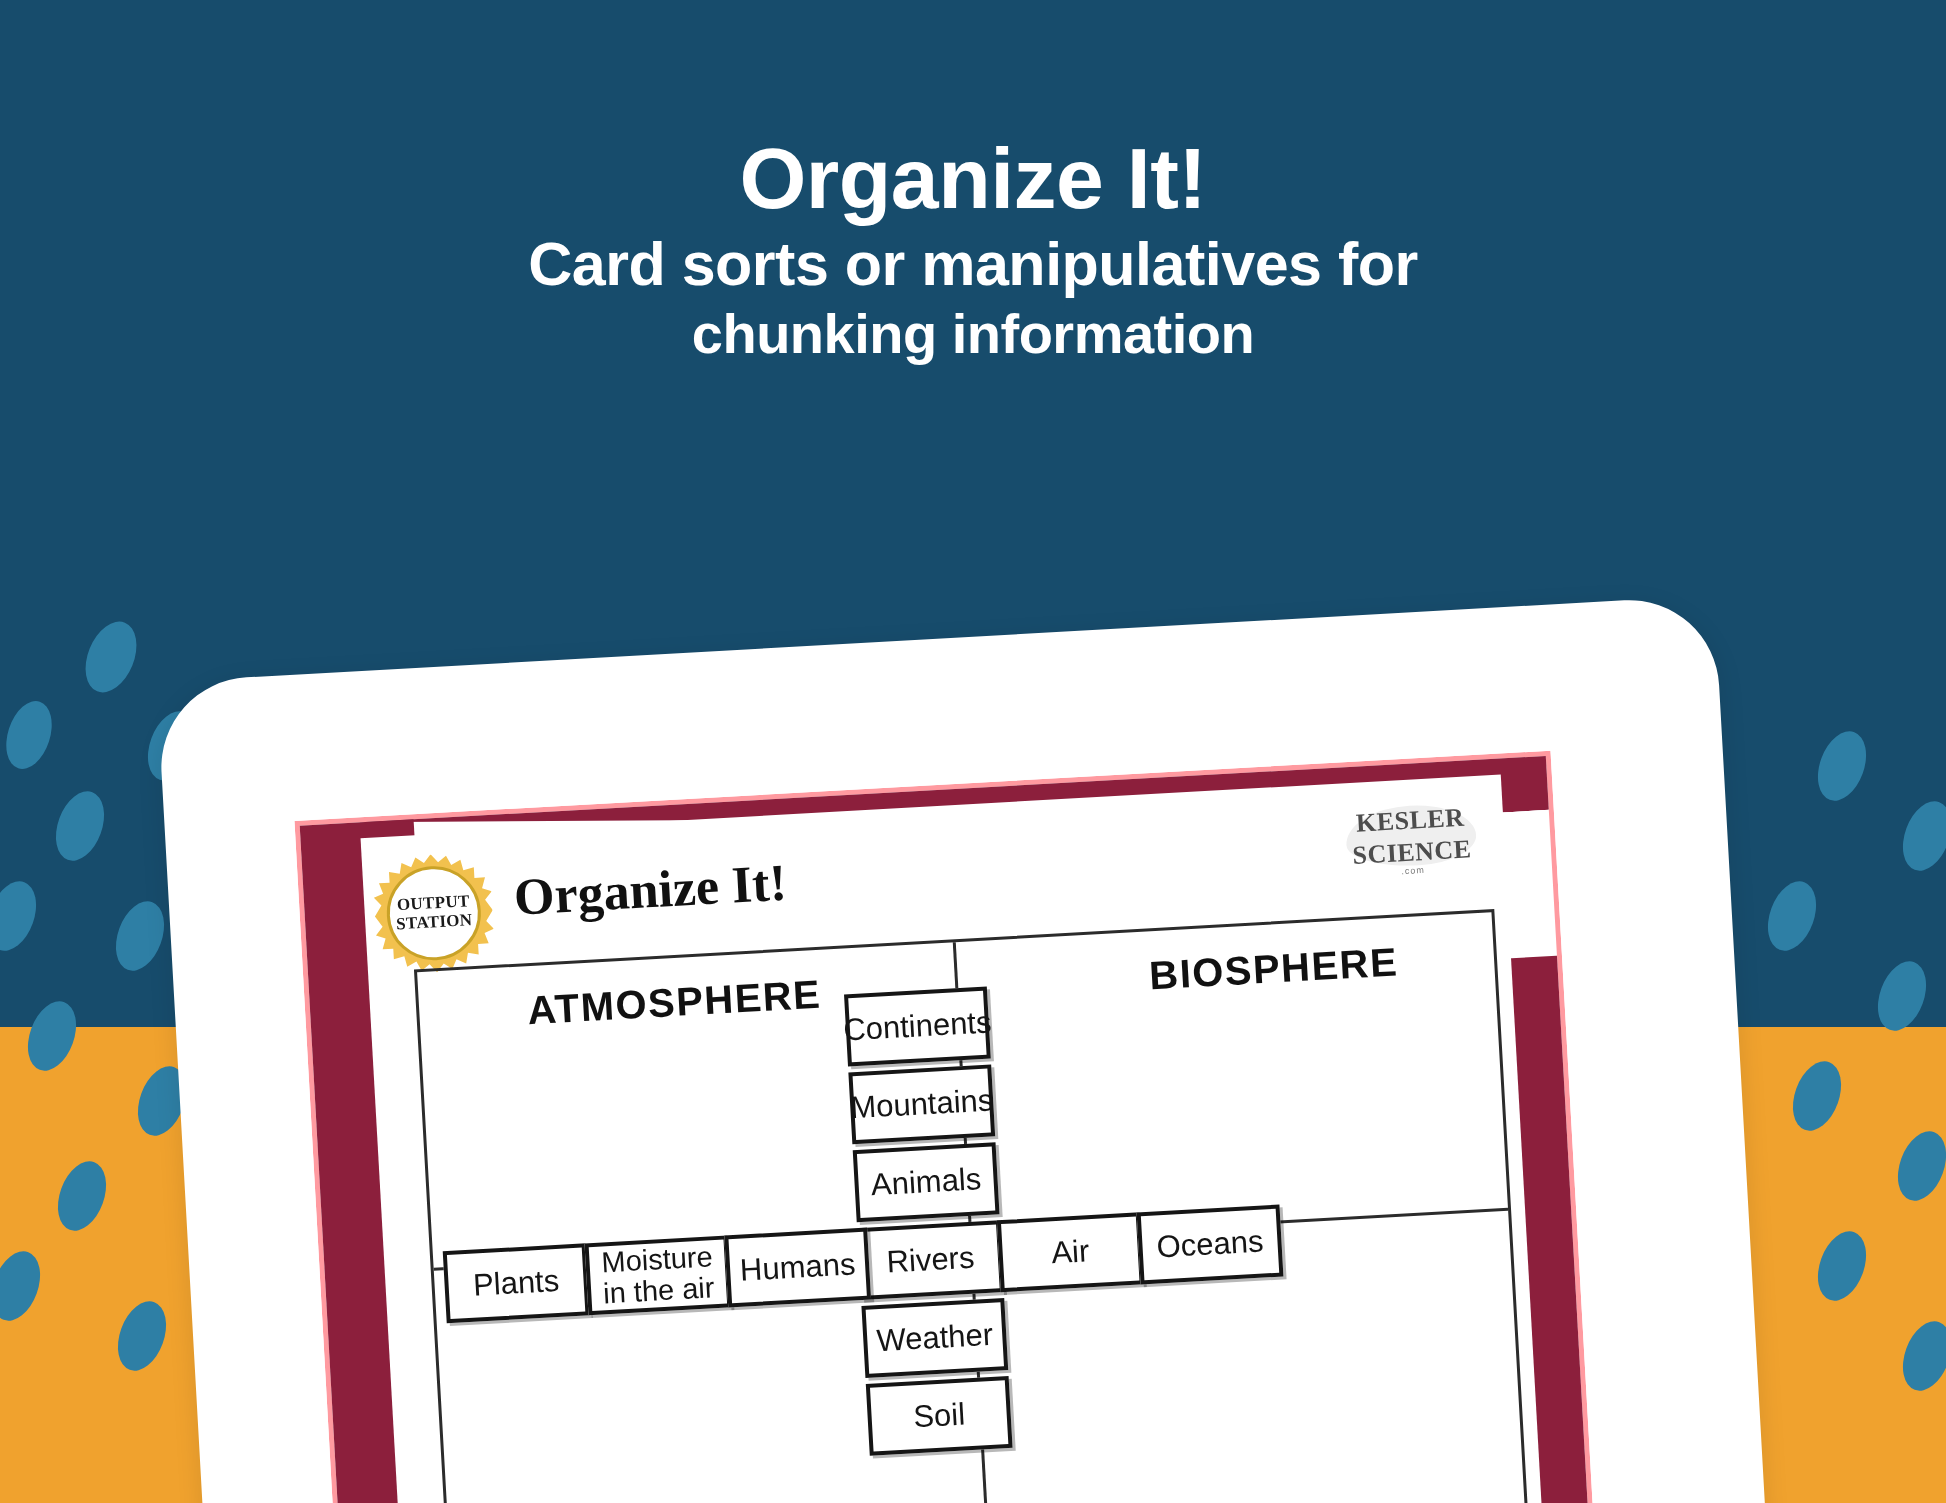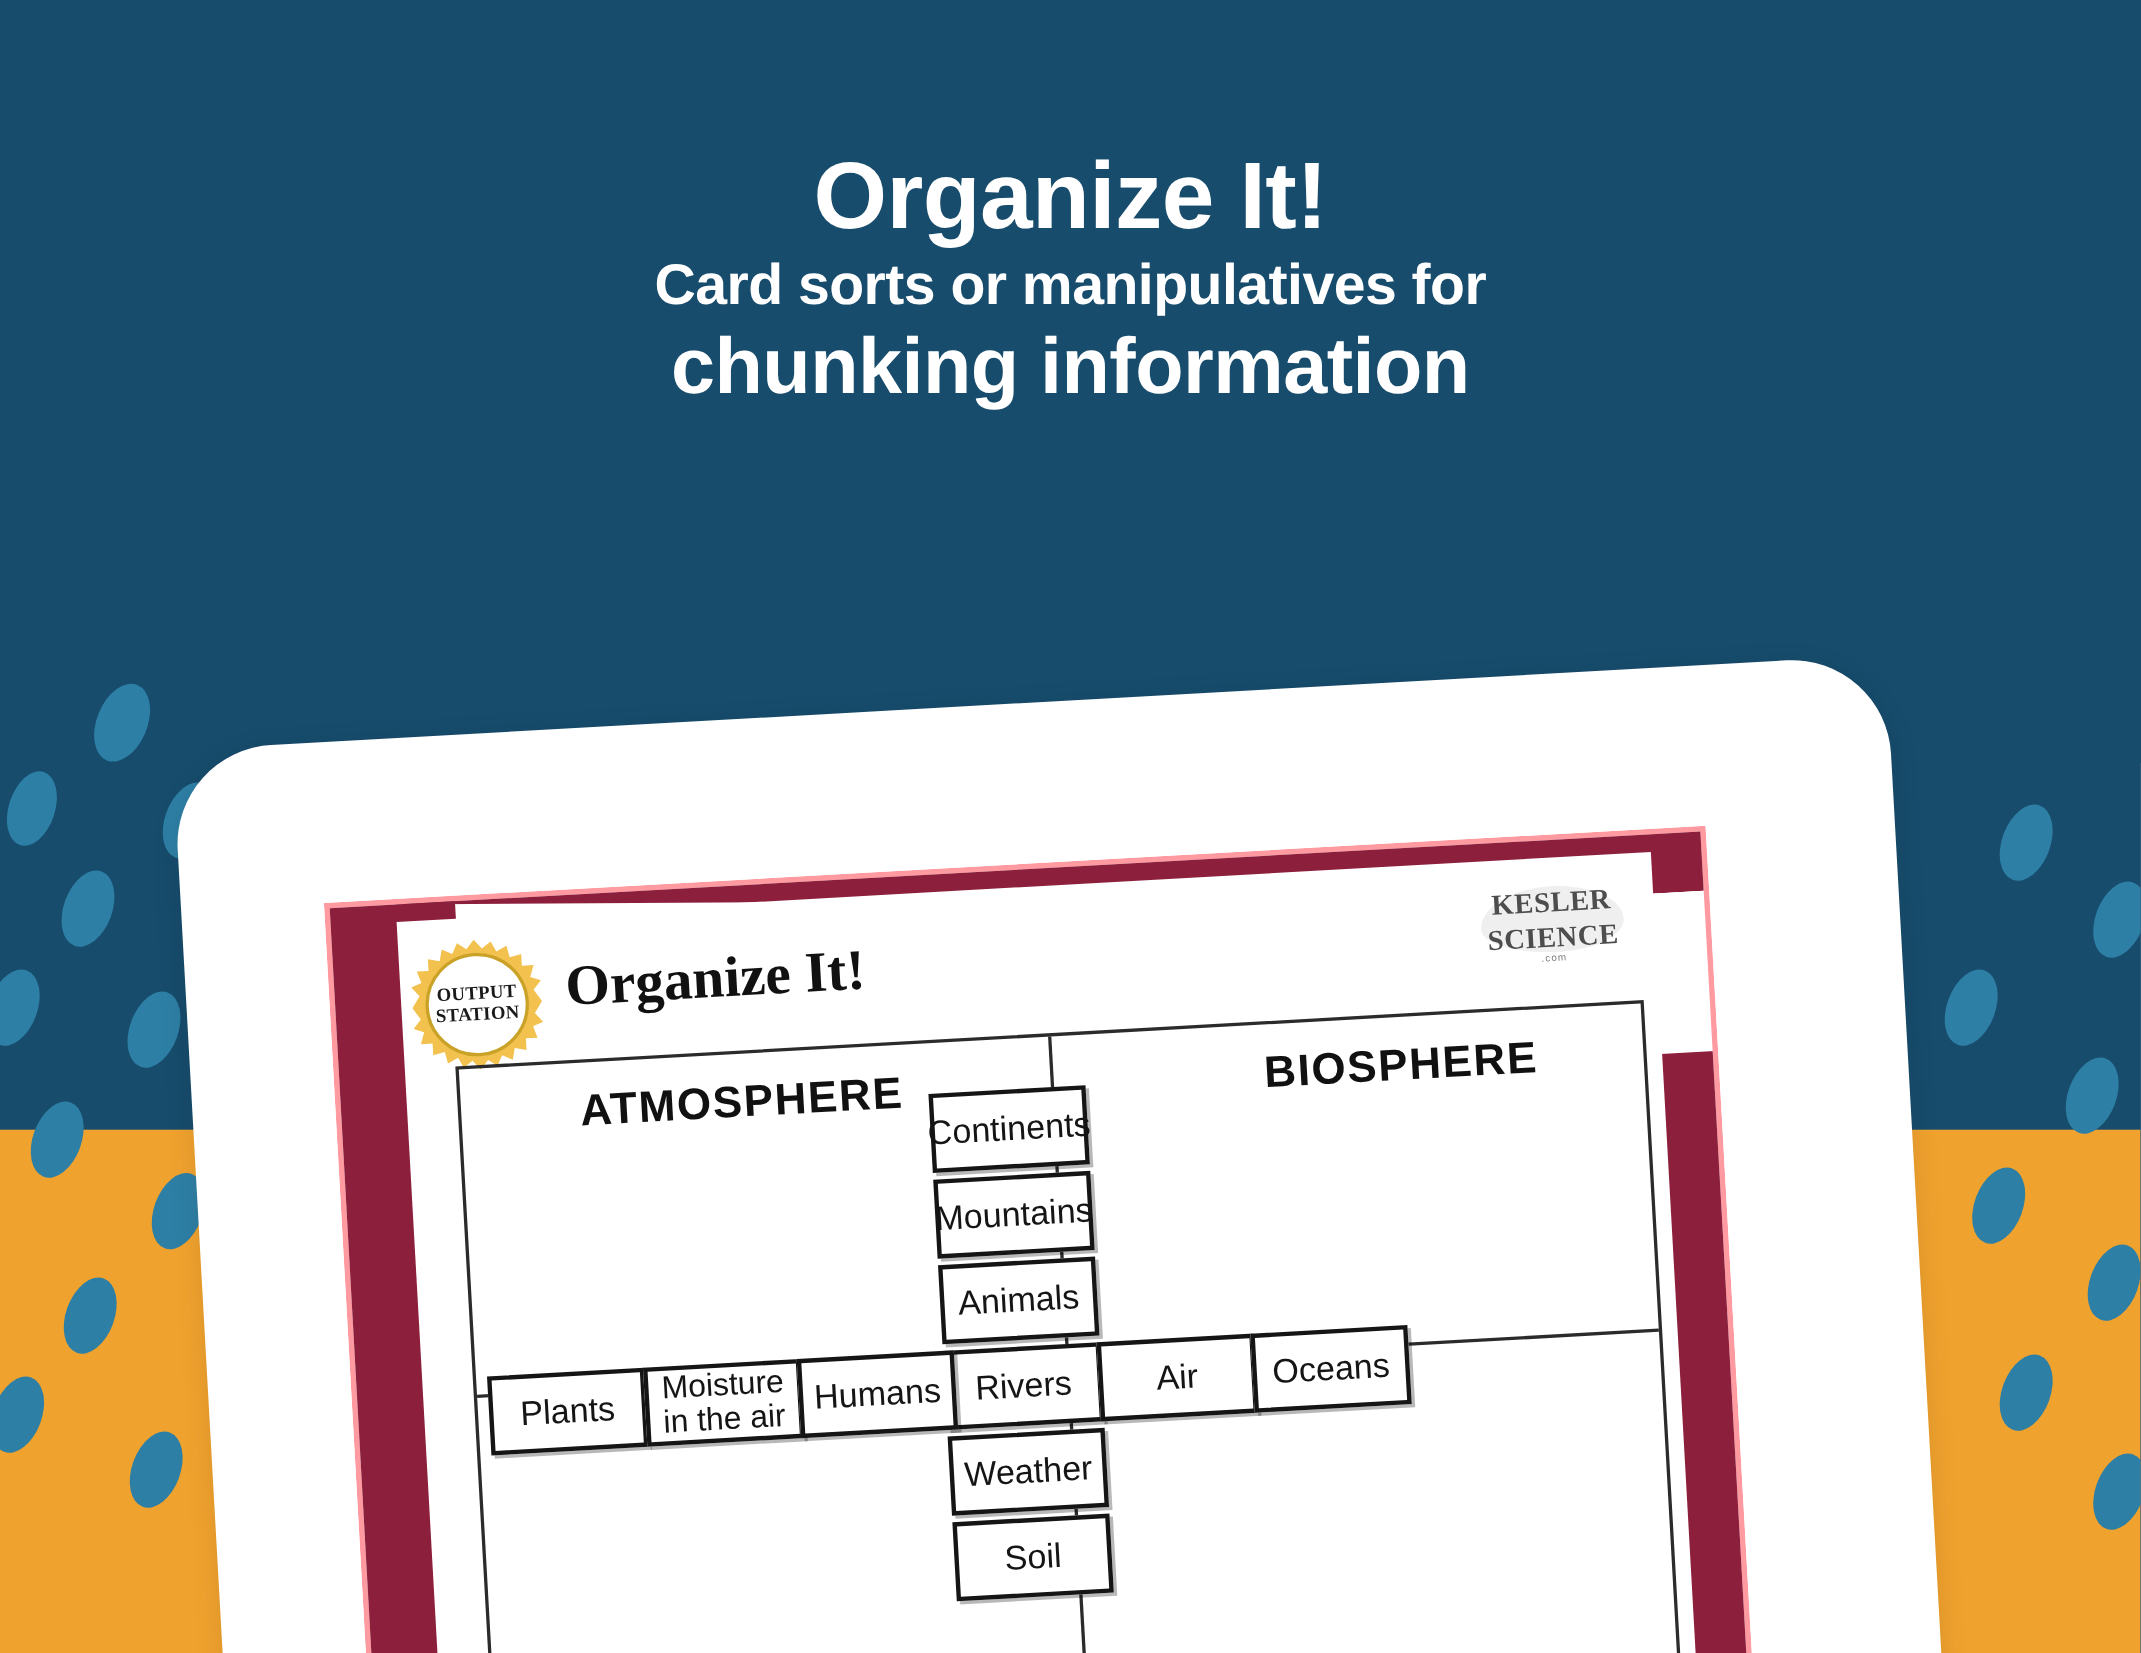--- a/index.html
+++ b/index.html
@@ -49,25 +49,25 @@
     line-height: 1.18;
     letter-spacing: -0.5px;
     z-index: 5;
   }
   .heading .l1 {
     display: block;
     font-size: 86px;
   }
   .heading .l2 {
     display: block;
-    font-size: 52px;
+    font-size: 61px;
   }
   .heading .l3 {
     display: block;
-    font-size: 72px;
+    font-size: 56px;
   }
 
   
   .device {
     position: absolute;
     left: 186px;
     top: 638px;
     width: 1560px;
     height: 1100px;
     background: #ffffff;

